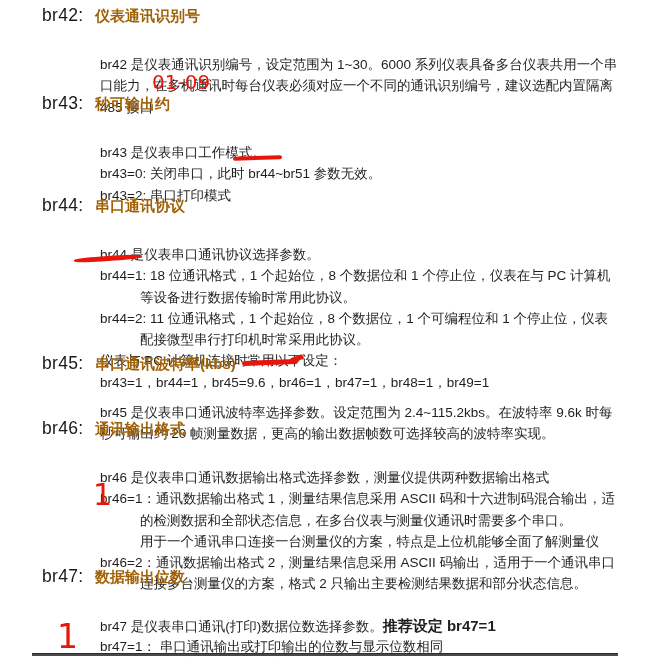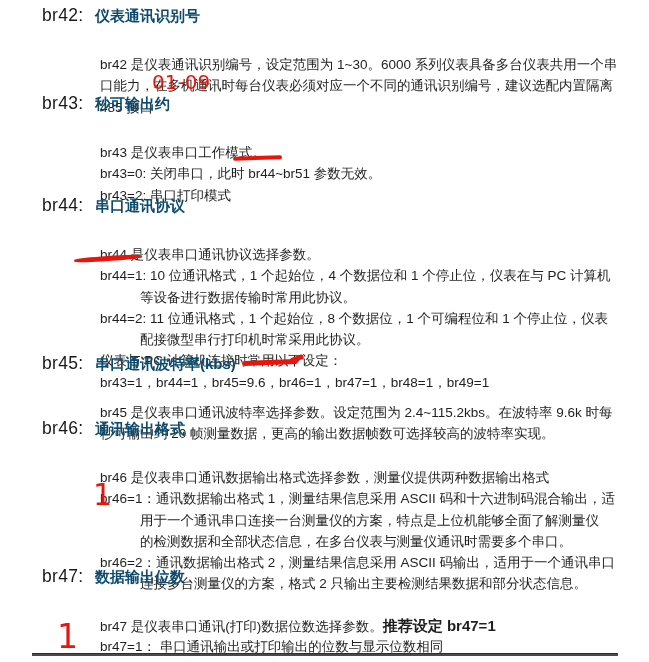--- a/index.html
+++ b/index.html
@@ -14,21 +14,21 @@
   .page { position:absolute; inset:0; }
 
   .section { position:absolute; left:0; width:649px; }
   .sec-heading { height:25px; white-space:nowrap; }
   .sec-label {
     position:absolute; left:42px; top:1px;
     font-size:17.5px; letter-spacing:0.3px; color:#181818;
   }
   .sec-title {
     position:absolute; left:95px; top:3px;
-    font-weight:700; font-size:15px; color:#0c4a6e;text-align:center;
+    font-weight:700; font-size:15px; color:#a16207;text-align:center;
   }
   .sec-body {
     margin-top:25px; padding-left:100px; padding-right:8px;
     font-size:13.5px; line-height:21.3px; color:#1f1f1f;
     white-space:nowrap;
   }
   .line { height:21.3px; }
   .line.ind2 { padding-left:40px; }
   .line b { font-size:15px; font-weight:700; }
 
@@ -86,21 +86,21 @@
         <div class="line"><span>br43=2: 串口打印模式</span></div>
       </div>
   </div>
   <div class="section" style="top:194px">
     <div class="sec-heading">
       <span class="sec-label">br44:</span>
       <span class="sec-title">串口通讯协议</span>
     </div>
     <div class="sec-body">
         <div class="line"><span>br44 是仪表串口通讯协议选择参数。</span></div>
-        <div class="line"><span>br44=1: 10 位通讯格式，1 个起始位，4 个数据位和 1 个停止位，仪表在与 PC 计算机</span></div>
+        <div class="line"><span>br44=1: 18 位通讯格式，1 个起始位，8 个数据位和 1 个停止位，仪表在与 PC 计算机</span></div>
         <div class="line ind2"><span>等设备进行数据传输时常用此协议。</span></div>
         <div class="line"><span>br44=2: 11 位通讯格式，1 个起始位，8 个数据位，1 个可编程位和 1 个停止位，仪表</span></div>
         <div class="line ind2"><span>配接微型串行打印机时常采用此协议。</span></div>
         <div class="line"><span>仪表与 PC 计算机连接时常用以下设定：</span></div>
         <div class="line"><span>br43=1，br44=1，br45=9.6，br46=1，br47=1，br48=1，br49=1</span></div>
       </div>
   </div>
   <div class="section" style="top:352px">
     <div class="sec-heading">
       <span class="sec-label">br45:</span>
@@ -112,22 +112,22 @@
       </div>
   </div>
   <div class="section" style="top:417px">
     <div class="sec-heading">
       <span class="sec-label">br46:</span>
       <span class="sec-title">通讯输出格式</span>
     </div>
     <div class="sec-body">
         <div class="line"><span>br46 是仪表串口通讯数据输出格式选择参数，测量仪提供两种数据输出格式</span></div>
         <div class="line"><span>br46=1：通讯数据输出格式 1，测量结果信息采用 ASCII 码和十六进制码混合输出，适</span></div>
+        <div class="line ind2"><span>的检测数据和全部状态信息，在多台仪表与测量仪通讯时需要多个串口。</span></div>
         <div class="line ind2"><span>用于一个通讯串口连接一台测量仪的方案，特点是上位机能够全面了解测量仪</span></div>
-        <div class="line ind2"><span>的检测数据和全部状态信息，在多台仪表与测量仪通讯时需要多个串口。</span></div>
         <div class="line"><span>br46=2：通讯数据输出格式 2，测量结果信息采用 ASCII 码输出，适用于一个通讯串口</span></div>
         <div class="line ind2"><span>连接多台测量仪的方案，格式 2 只输出主要检测结果数据和部分状态信息。</span></div>
       </div>
   </div>
   <div class="section" style="top:565px">
     <div class="sec-heading">
       <span class="sec-label">br47:</span>
       <span class="sec-title">数据输出位数</span>
     </div>
     <div class="sec-body">

